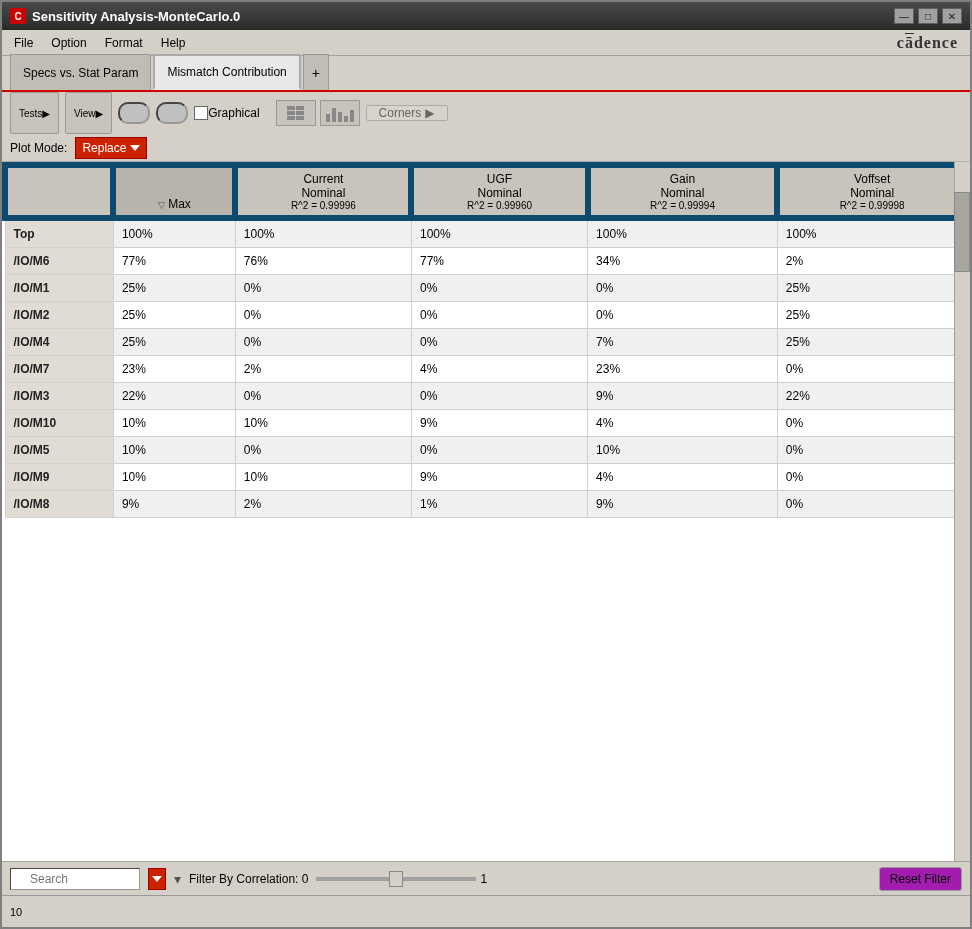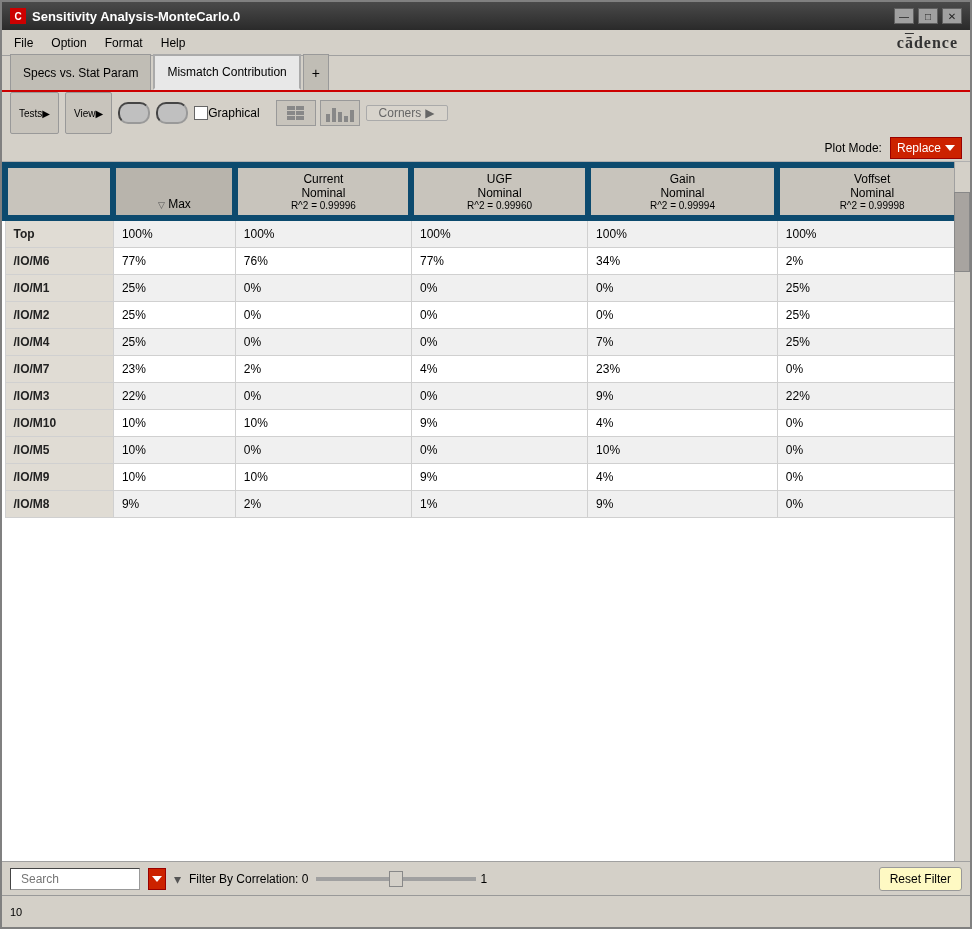--- a/index.html
+++ b/index.html
@@ -191,21 +191,20 @@
       gap: 4px;
       cursor: pointer;
       height: 16px;
       font-size: 12px;
       color: #666;
     }
     .plot-mode-bar {
       background: #d4d0c8;
       display: flex;
       align-items: center;
-      justify-content: flex-end;
       padding: 2px 8px;
       gap: 8px;
       flex-shrink: 0;
       height: 28px;
       border-bottom: 1px solid #b0b0b0;
     }
     .plot-mode-select {
       background: #cc2200;
       color: white;
       border: 1px solid #990000;
@@ -291,21 +290,21 @@
       align-items: center;
       padding: 4px 8px;
       gap: 8px;
       border-top: 1px solid #a0a0a0;
       height: 34px;
       flex-shrink: 0;
     }
     .search-box {
       background: white;
       border: 1px inset #999;
-      padding: 2px 10px;
+      padding: 2px 19px;
       font-size: 12px;
       width: 130px;
       height: 22px;
       color: #999;
     }
     .search-dropdown {
       width: 18px;
       height: 22px;
       background: #cc2200;
       border: 1px solid #990000;
@@ -342,21 +341,21 @@
       top: -6px;
       width: 14px;
       height: 16px;
       background: #d4d0c8;
       border: 1px solid #888;
       transform: translateX(-50%);
       cursor: pointer;
     }
     .reset-filter-btn {
       padding: 3px 10px;
-      background: #fef9c3;
+      background: #a21caf;
       border: 1px solid #999;
       border-radius: 3px;
       cursor: pointer;
       font-size: 12px;
       height: 24px;
       display: flex;
       align-items: center;
     }
     .status-bar {
       background: #d4d0c8;

